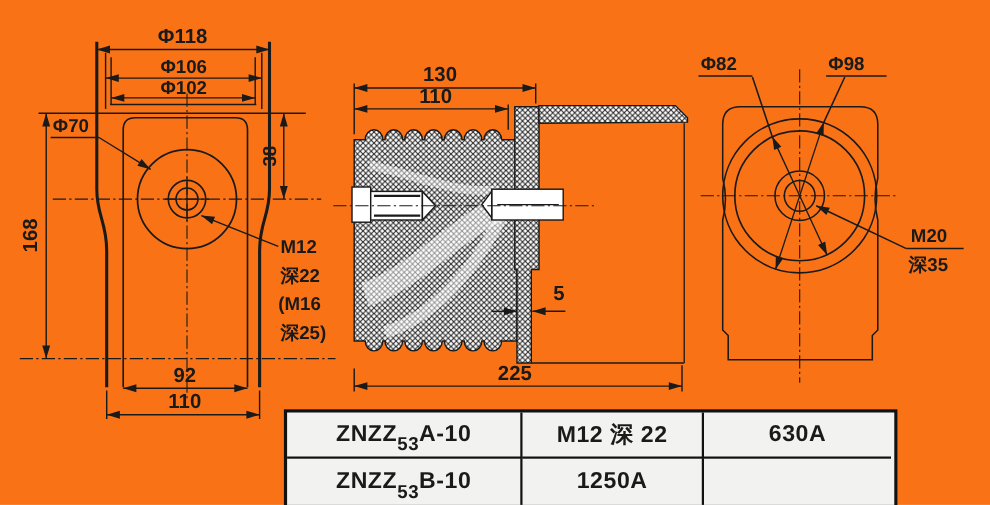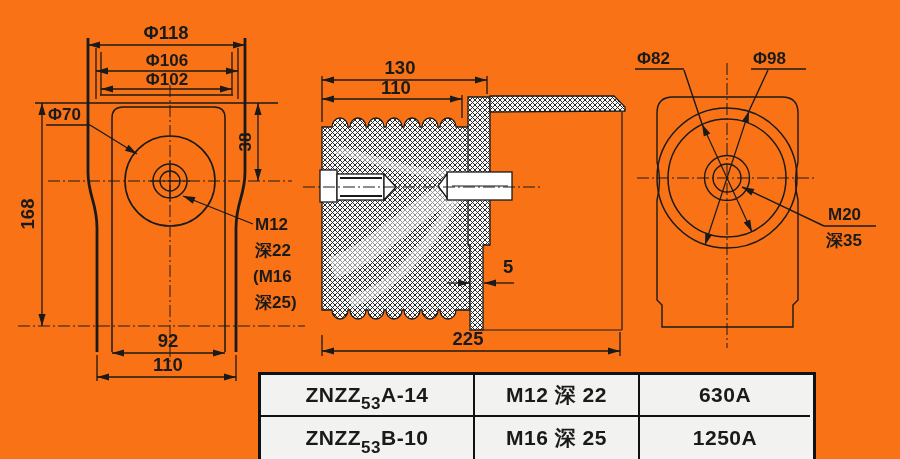--- a/index.html
+++ b/index.html
@@ -180,26 +180,25 @@
     <path d="M824,226 H876"></path>
     <text class="dimtxt" x="828" y="220" stroke="none" fill="#1a1a1a">M20</text>
     <text class="dimtxt" x="826" y="246" stroke="none" fill="#1a1a1a">深35</text>
   </g>
 </svg>
 
   <div id="spec-table">
     <div class="cell">
       <span>ZNZZ</span>
         <span class="sub">53</span>
-        <span>A-14</span>
+        <span>A-10</span>
     </div>
     <div class="cell">M12 深 22</div>
     <div class="cell">630A</div>
     <div class="cell">
       <span>ZNZZ</span>
         <span class="sub">53</span>
         <span>B-10</span>
     </div>
-    <div class="cell">M16 深 25</div>
     <div class="cell">1250A</div>
   </div>
 
 </div>
 
 </body></html>

